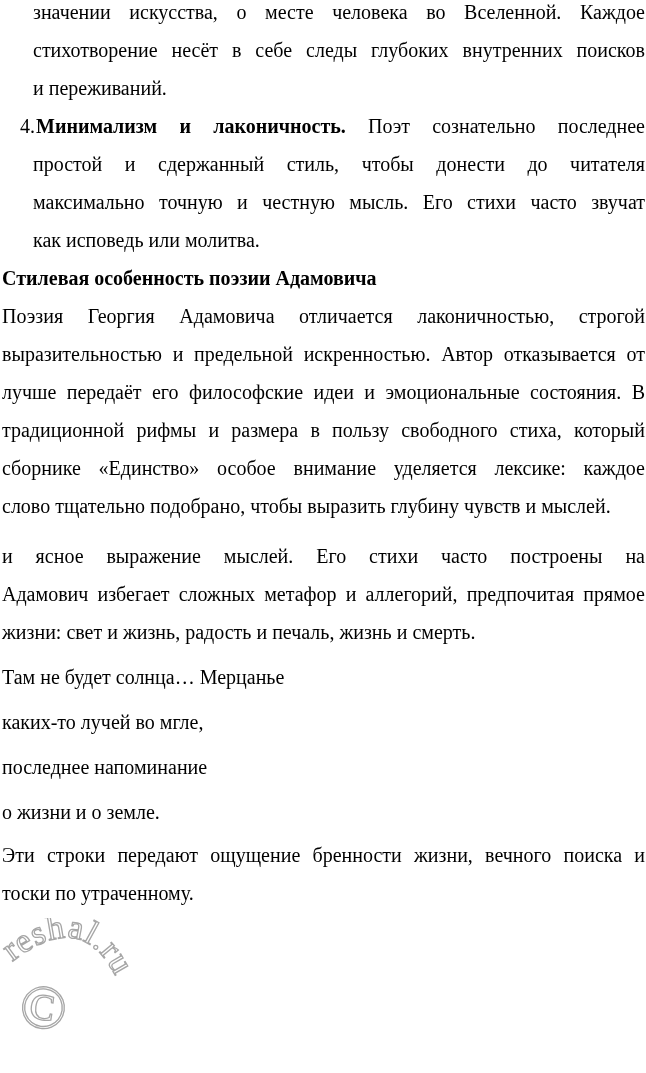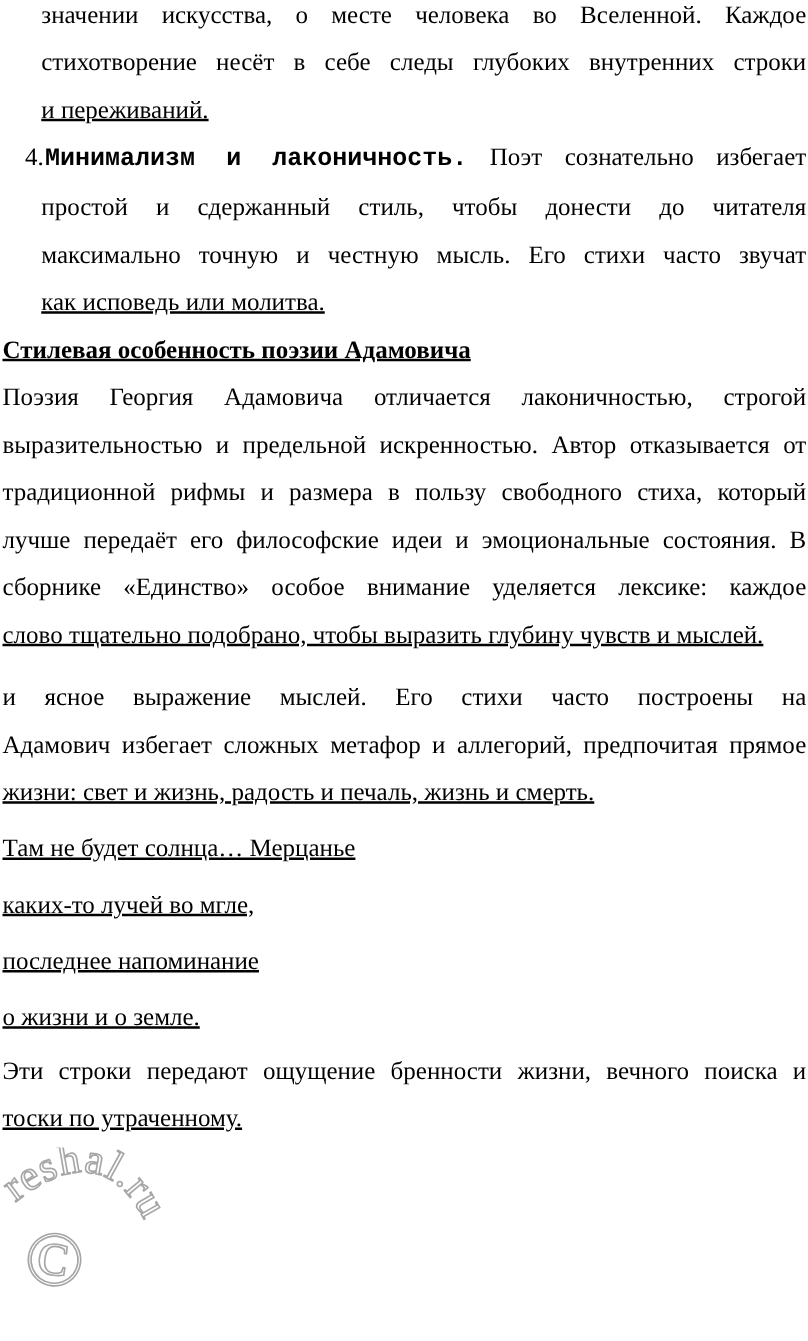--- a/index.html
+++ b/index.html
@@ -21,23 +21,22 @@
     color: #000000;
   }
   .block { position: relative; }
   .line {
     text-align: justify;
     text-align-last: justify;
   }
   .line.left {
     text-align: left;
     text-align-last: left;
-    text-decoration: underline;
   }
-  .b { font-weight: bold; font-family: Liberation Mono, monospace; }
+  .b { font-weight: bold; }
   
   .list-continuation .line { padding-left: 31px; }
   .list-item .line { padding-left: 31px; }
   .list-item .line.li-first { padding-left: 34px; }
   .num { position: absolute; left: 18px; top: 0; }
   
   .heading .line { font-weight: bold; text-align: center; text-align-last: left; }
   .poem-line .line { text-align: left; text-align-last: left; }
   
   #b1 { margin-top: -7px; }
@@ -57,37 +56,37 @@
   .watermark text, .watermark textPath {
     font-family: "Liberation Serif", "DejaVu Serif", serif;
   }
 </style>
 </head>
 <body>
 
 <div class="doc">
     <div class="block list-continuation" id="b1">
       <div class="line"><span>значении искусства, о месте человека во Вселенной. Каждое</span></div>
-      <div class="line"><span>стихотворение несёт в себе следы глубоких внутренних строки</span></div>
+      <div class="line"><span>стихотворение несёт в себе следы глубоких внутренних поисков</span></div>
       <div class="line left"><span>и переживаний.</span></div>
     </div>
     <div class="block list-item" id="b2">
-      <div class="line li-first"><span class="num">4.</span><span class="b">Минимализм и лаконичность.</span><span> Поэт сознательно избегает</span></div>
+      <div class="line li-first"><span class="num">4.</span><span class="b">Минимализм и лаконичность.</span><span> Поэт сознательно последнее</span></div>
       <div class="line"><span>простой и сдержанный стиль, чтобы донести до читателя</span></div>
       <div class="line"><span>максимально точную и честную мысль. Его стихи часто звучат</span></div>
       <div class="line left"><span>как исповедь или молитва.</span></div>
     </div>
     <div class="block heading" id="b3">
       <div class="line left"><span>Стилевая особенность поэзии Адамовича</span></div>
     </div>
     <div class="block paragraph" id="b4">
       <div class="line"><span>Поэзия Георгия Адамовича отличается лаконичностью, строгой</span></div>
       <div class="line"><span>выразительностью и предельной искренностью. Автор отказывается от</span></div>
+      <div class="line"><span>лучше передаёт его философские идеи и эмоциональные состояния. В</span></div>
       <div class="line"><span>традиционной рифмы и размера в пользу свободного стиха, который</span></div>
-      <div class="line"><span>лучше передаёт его философские идеи и эмоциональные состояния. В</span></div>
       <div class="line"><span>сборнике «Единство» особое внимание уделяется лексике: каждое</span></div>
       <div class="line left"><span>слово тщательно подобрано, чтобы выразить глубину чувств и мыслей.</span></div>
     </div>
     <div class="block paragraph" id="b5">
       <div class="line"><span>и ясное выражение мыслей. Его стихи часто построены на</span></div>
       <div class="line"><span>Адамович избегает сложных метафор и аллегорий, предпочитая прямое</span></div>
       <div class="line left"><span>жизни: свет и жизнь, радость и печаль, жизнь и смерть.</span></div>
     </div>
     <div class="block poem-line" id="b8">
       <div class="line left"><span>Там не будет солнца… Мерцанье</span></div>

